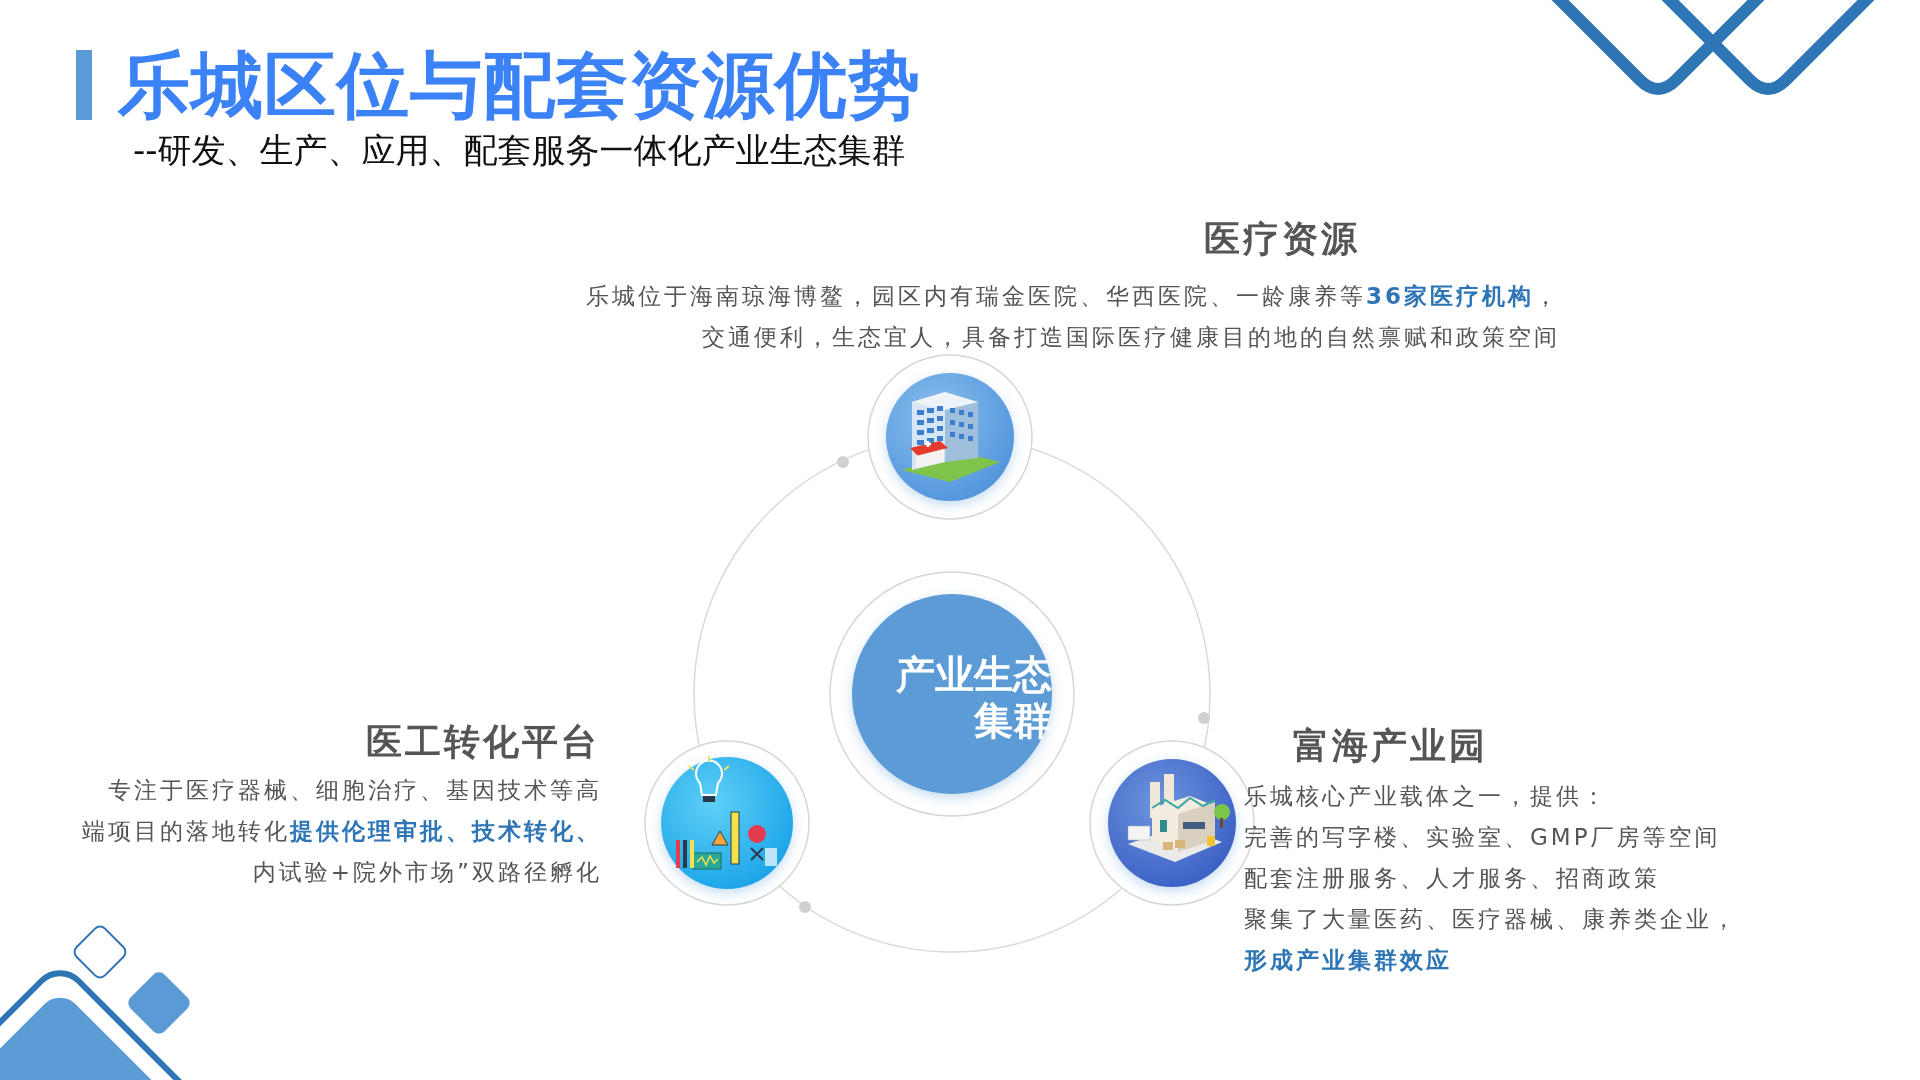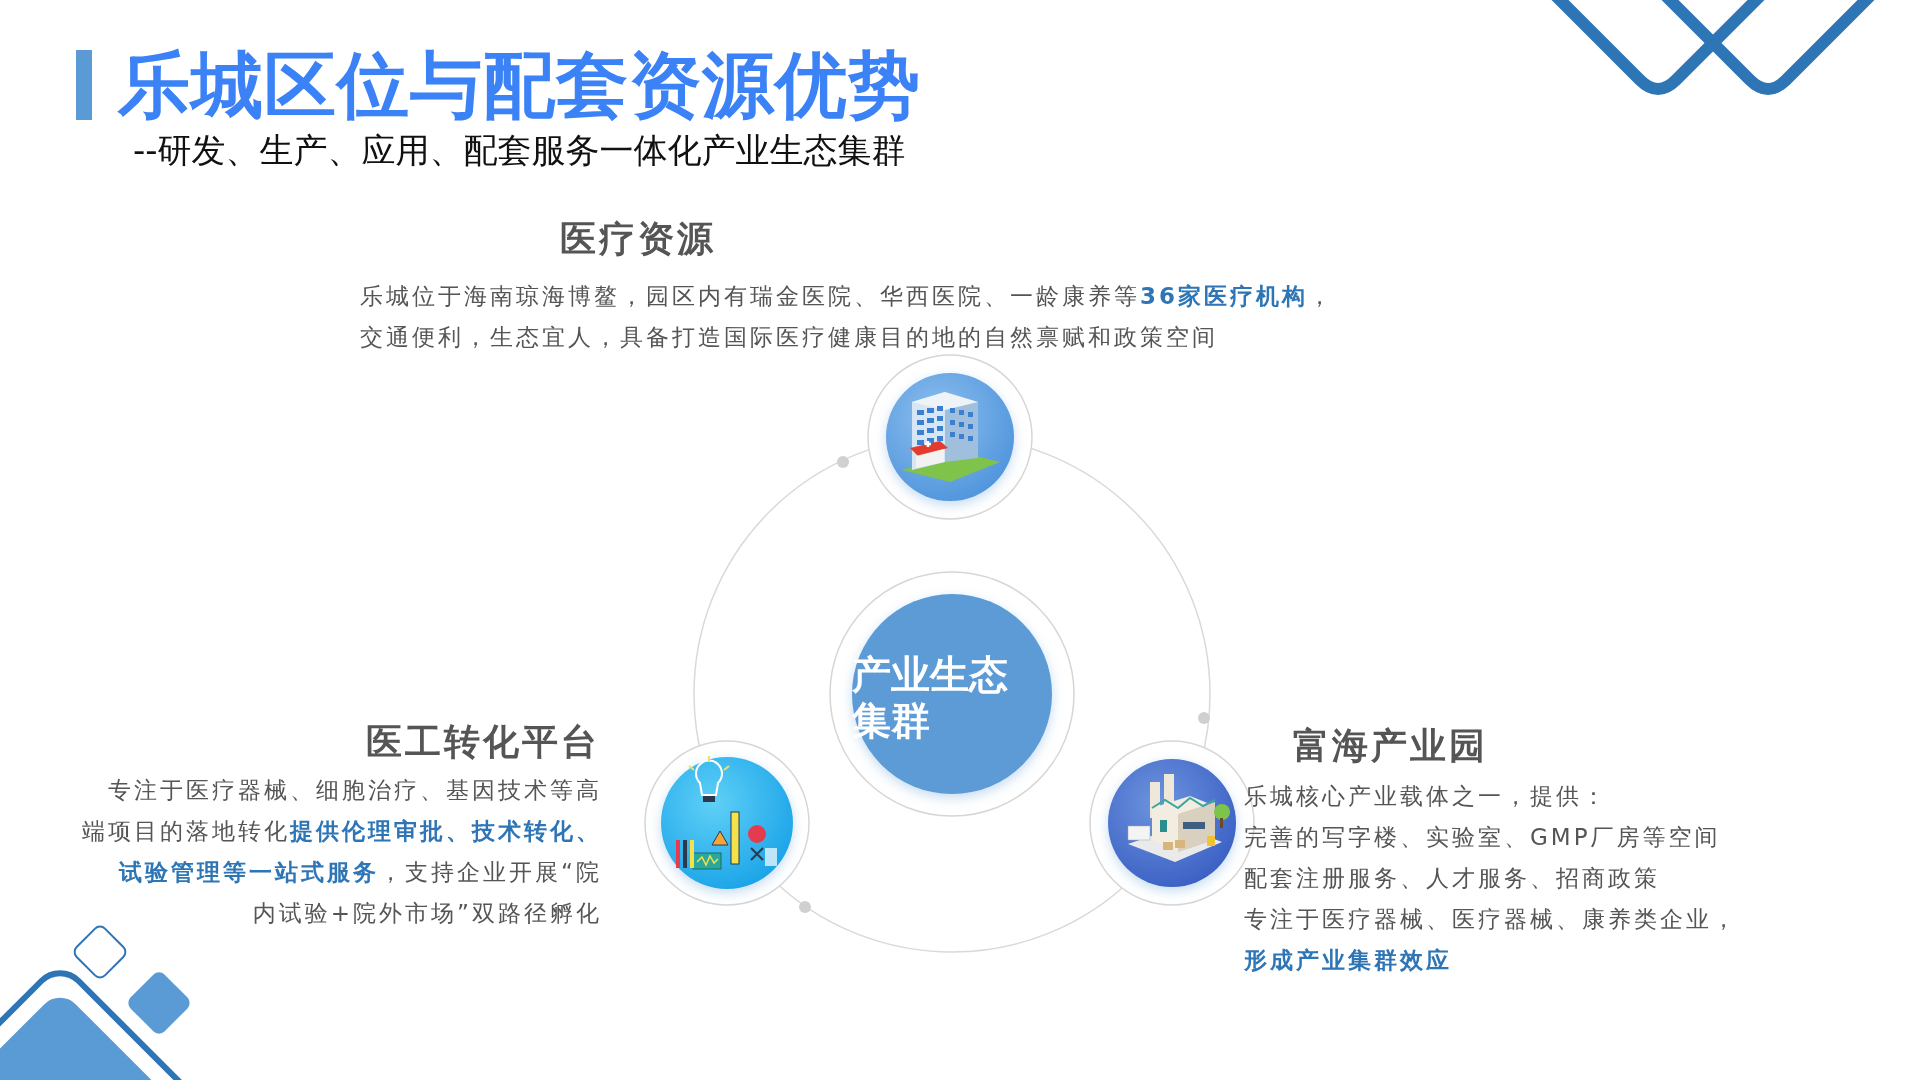--- a/index.html
+++ b/index.html
@@ -6,21 +6,21 @@
   body { width:1920px; height:1080px; position:relative; overflow:hidden; background:#ffffff;
          font-family:"DejaVu Sans","Liberation Sans",sans-serif; }
   .abs { position:absolute; }
   .title-bar { left:76px; top:50px; width:16px; height:70px; background:#5b9bd5; }
   .title { left:118px; top:38px; font-size:72px; font-weight:bold; color:#3b82f6; letter-spacing:1px; white-space:nowrap; }
   .subtitle { left:133px; top:128px; font-size:34px; color:#111; white-space:nowrap; }
   .sec-title { font-size:36px; font-weight:bold; color:#555; letter-spacing:3px; white-space:nowrap; }
   .body-text { font-size:23px; color:#555; letter-spacing:3px; line-height:41px; }
   .hl { color:#2e75b6; font-weight:bold; }
   .hl-big { color:#2e75b6; font-weight:bold; font-size:23px; }
-  .center-text { text-align:left; }
+  .center-text { text-align:right; }
   .right-text { text-align:right; }
   svg { position:absolute; left:0; top:0; }
 </style>
 </head>
 <body>
 
 <svg width="1920" height="1080">
   <defs>
     <radialGradient id="gHosp" cx="40%" cy="35%" r="70%">
       <stop offset="0%" stop-color="#8ec0ee"></stop>
@@ -155,26 +155,25 @@
   <div>产业生态</div>
   <div>集群</div>
 </div>
 
 <div class="abs right-text" style="left:40px; top:718px; width:560px;">
   <div class="sec-title">医工转化平台</div>
 </div>
 <div class="abs body-text right-text" style="left:30px; top:770px; width:572px; white-space:nowrap;">
   <div>专注于医疗器械、细胞治疗、基因技术等高</div>
   <div><span>端项目的落地转化</span><span class="hl">提供伦理审批、技术转化、</span></div>
-  <div><span class="hl">试验管理等一站式服务</span><span>，支持企业开展“院</span></div>
   <div>内试验+院外市场”双路径孵化</div>
 </div>
 
 <div class="abs" style="left:1293px; top:722px; width:560px;">
   <div class="sec-title">富海产业园</div>
 </div>
 <div class="abs body-text" style="left:1244px; top:776px; width:620px; white-space:nowrap;">
   <div>乐城核心产业载体之一，提供：</div>
   <div>完善的写字楼、实验室、GMP厂房等空间</div>
   <div>配套注册服务、人才服务、招商政策</div>
-  <div>专注于医疗器械、医疗器械、康养类企业，</div>
+  <div>聚集了大量医药、医疗器械、康养类企业，</div>
   <div class="hl">形成产业集群效应</div>
 </div>
 
 </body></html>

